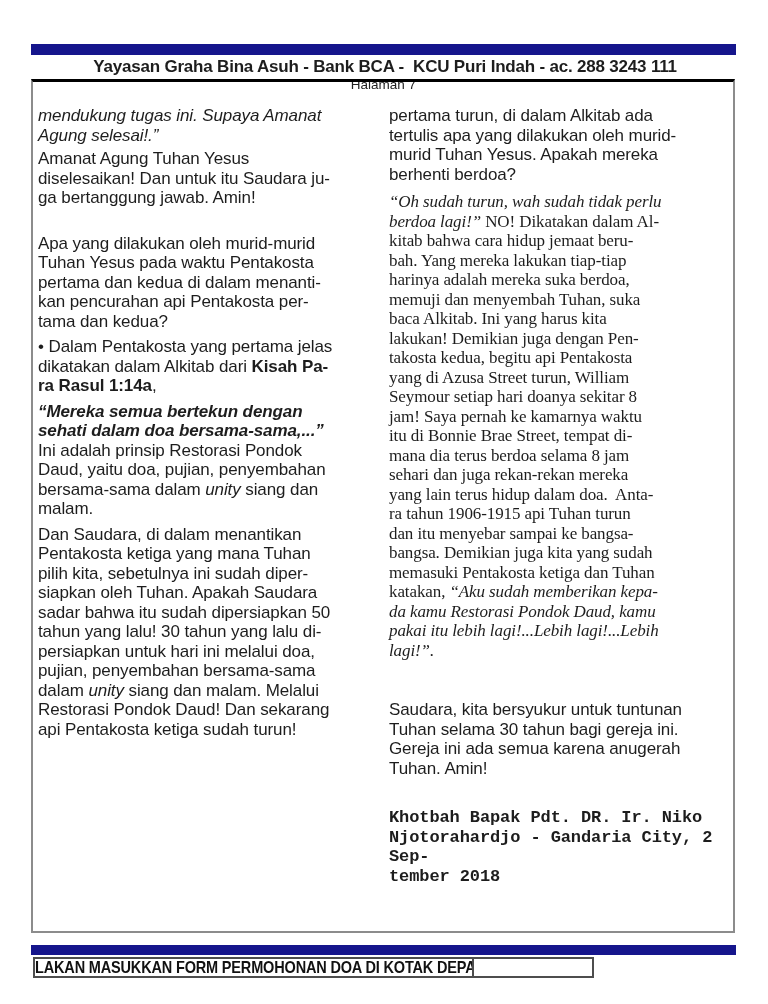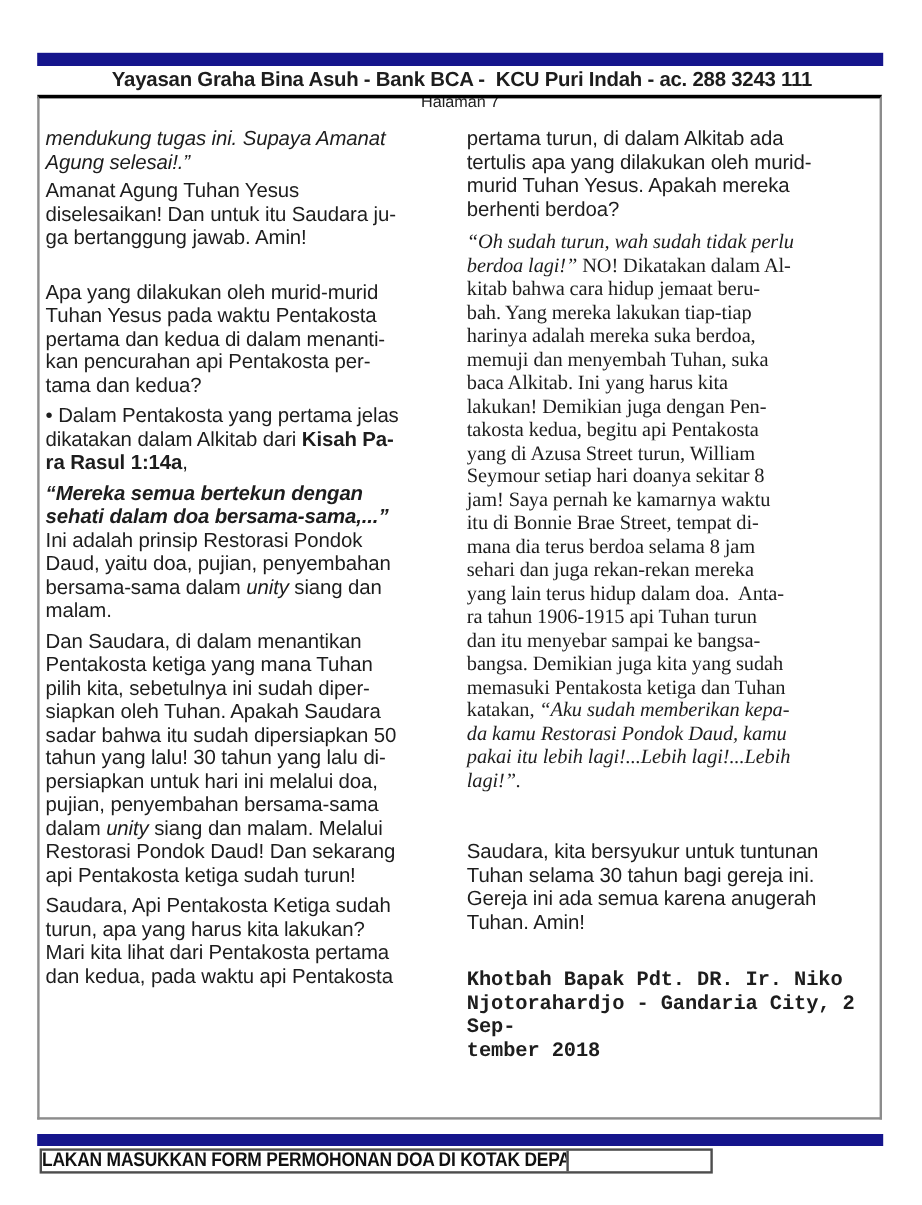--- a/index.html
+++ b/index.html
@@ -62,24 +62,20 @@
 Pentakosta ketiga yang mana Tuhan
 pilih kita, sebetulnya ini sudah diper-
 siapkan oleh Tuhan. Apakah Saudara
 sadar bahwa itu sudah dipersiapkan 50
 tahun yang lalu! 30 tahun yang lalu di-
 persiapkan untuk hari ini melalui doa,
 pujian, penyembahan bersama-sama
 dalam </span><span class="i">unity</span><span> siang dan malam. Melalui
 Restorasi Pondok Daud! Dan sekarang
 api Pentakosta ketiga sudah turun!</span></p>
-        <p class="para" style="margin-top: 6px;"><span>Saudara, Api Pentakosta Ketiga sudah
-turun, apa yang harus kita lakukan?
-Mari kita lihat dari Pentakosta pertama
-dan kedua, pada waktu api Pentakosta</span></p>
       </div>
     <div class="col col-right" id="col-right">
         <p class="para"><span>pertama turun, di dalam Alkitab ada
 tertulis apa yang dilakukan oleh murid-
 murid Tuhan Yesus. Apakah mereka
 berhenti berdoa?</span></p>
         <p class="para" style="margin-top: 8px; font-family: Liberation Serif, serif;"><span class="i">“Oh sudah turun, wah sudah tidak perlu
 berdoa lagi!”</span><span> NO! Dikatakan dalam Al-
 kitab bahwa cara hidup jemaat beru-
 bah. Yang mereka lakukan tiap-tiap

